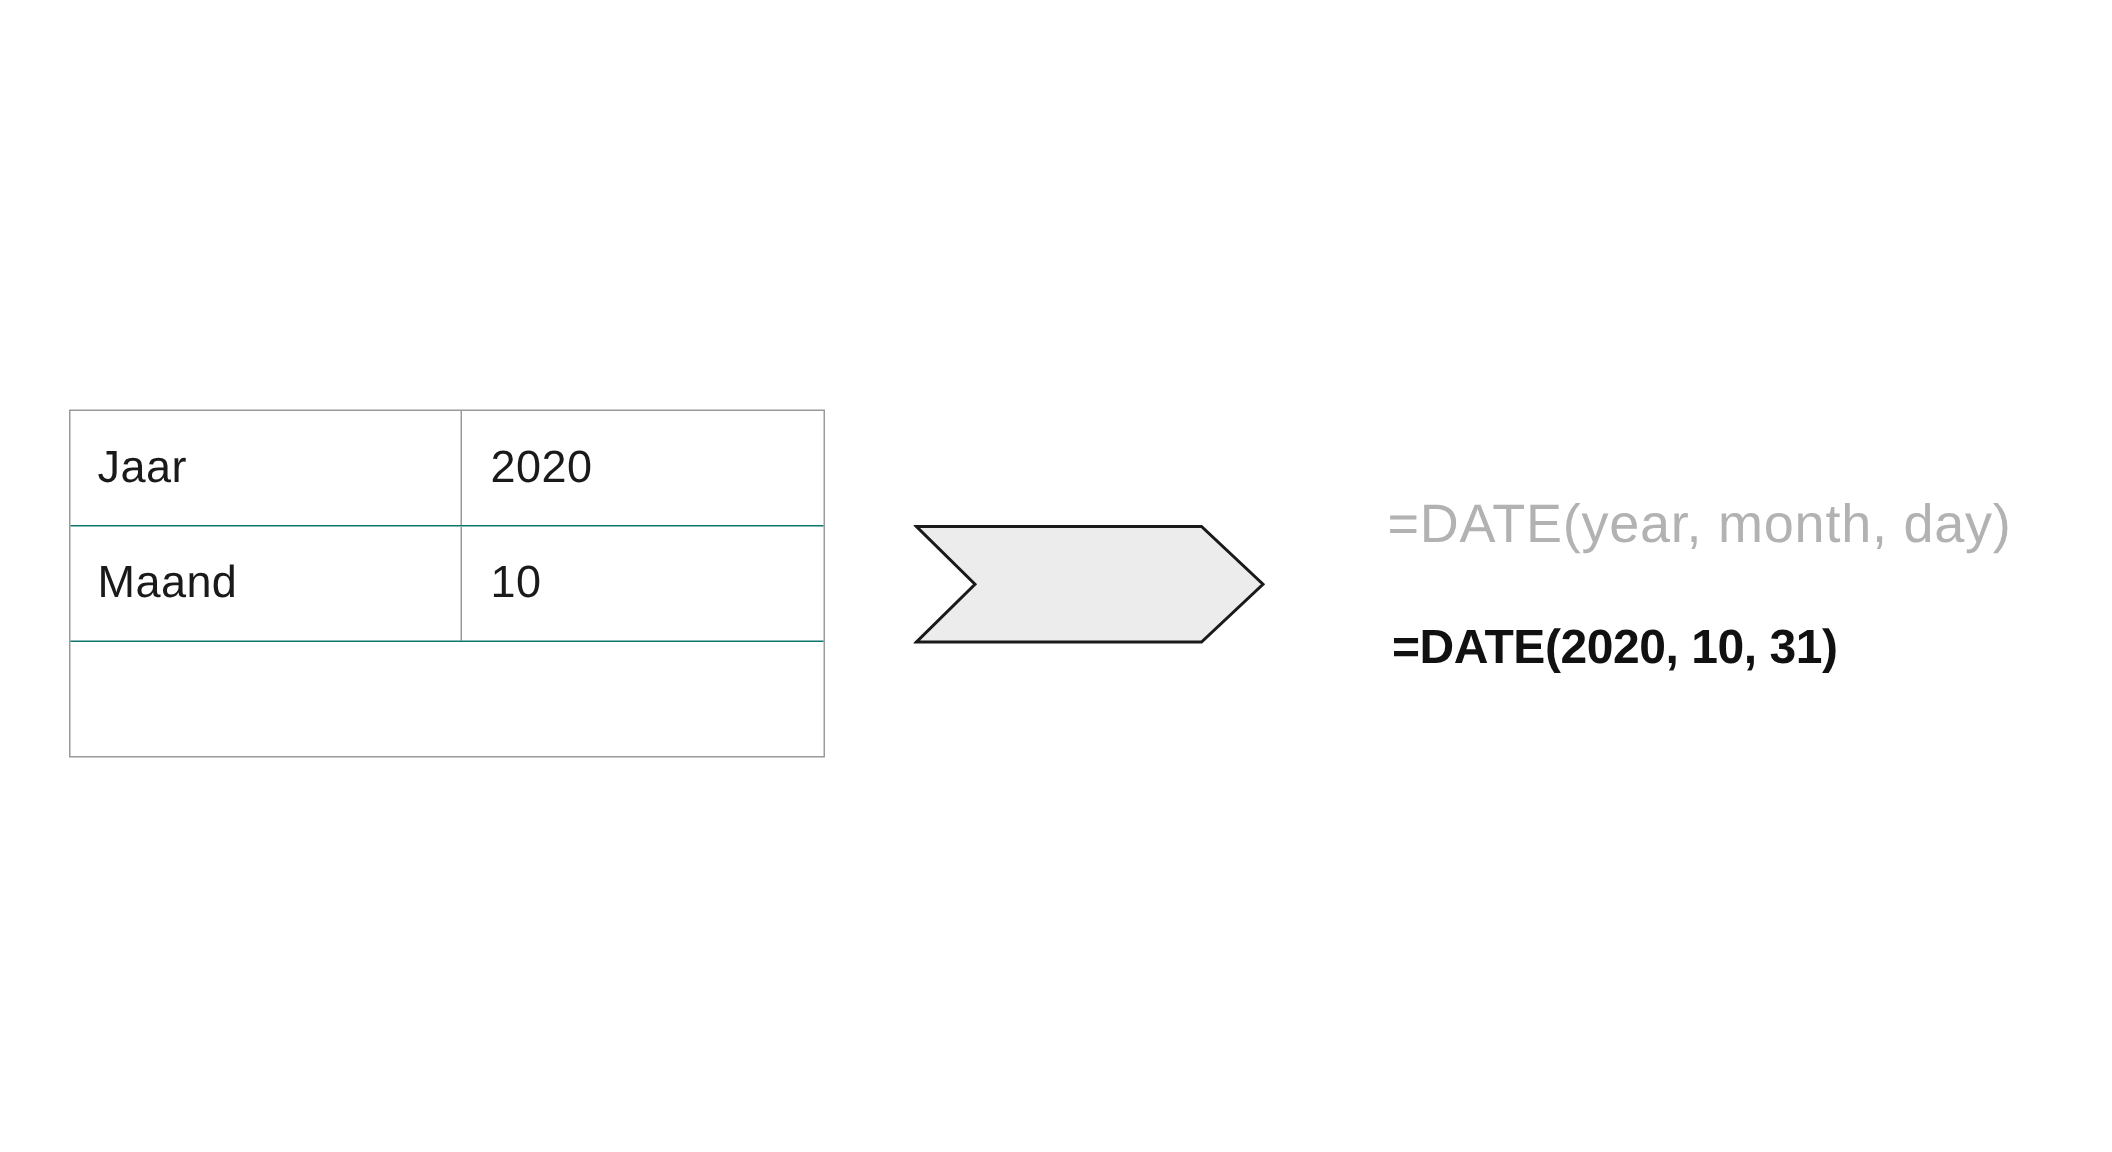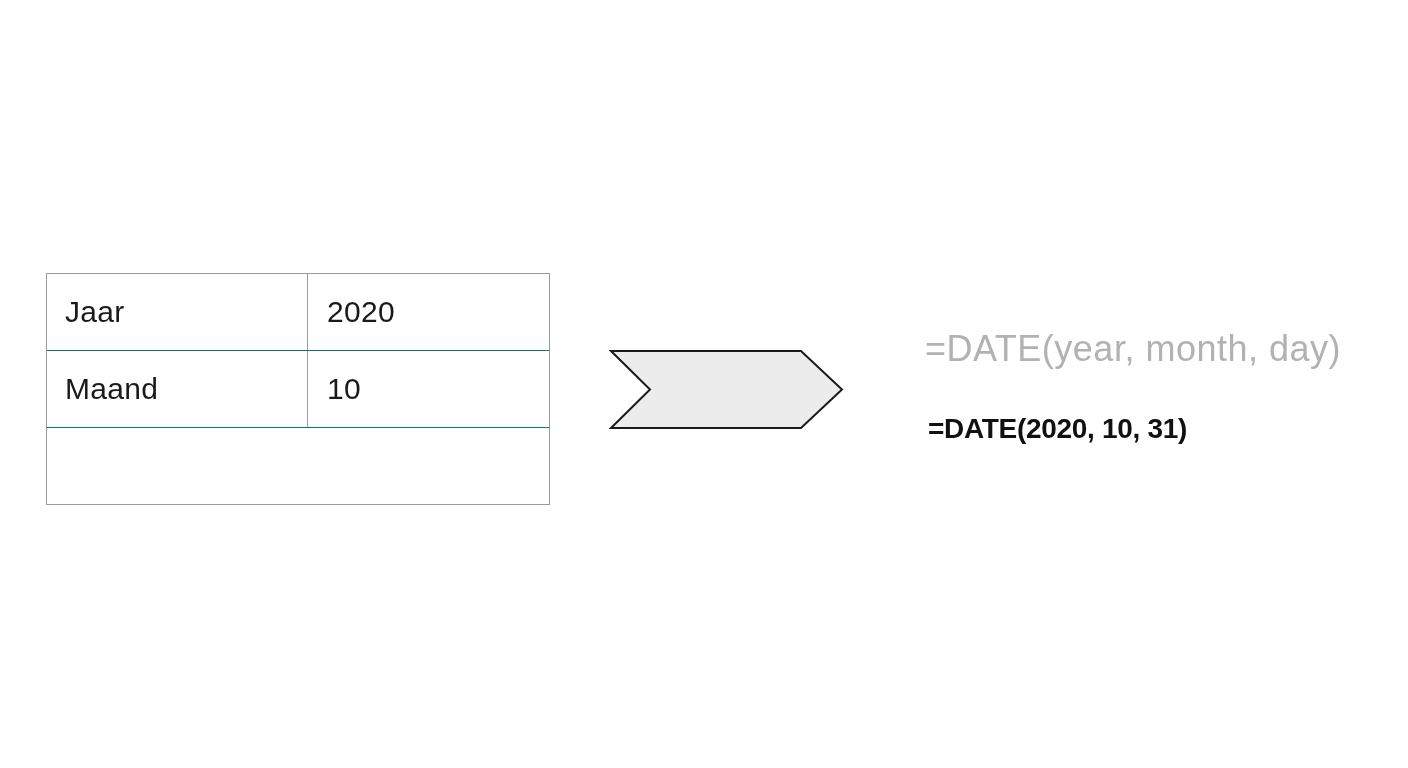--- a/index.html
+++ b/index.html
@@ -72,21 +72,21 @@
     top: 328px;
     font-size: 36px;
     letter-spacing: 0.5px;
     color: #b2b2b2;
     white-space: nowrap;
   }
   .formula-result {
     position: absolute;
     left: 928px;
     top: 413px;
-    font-size: 28px;
+    font-size: 32px;
     font-weight: 800;
     letter-spacing: -0.3px;
     color: #111111;
     white-space: nowrap;
   }
 </style>
 </head>
 <body>
 
 <div class="canvas">

